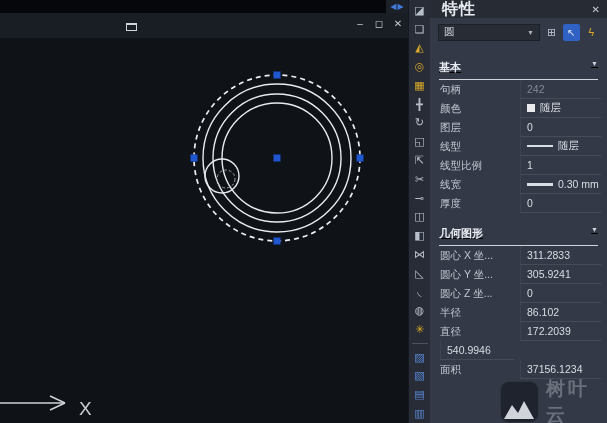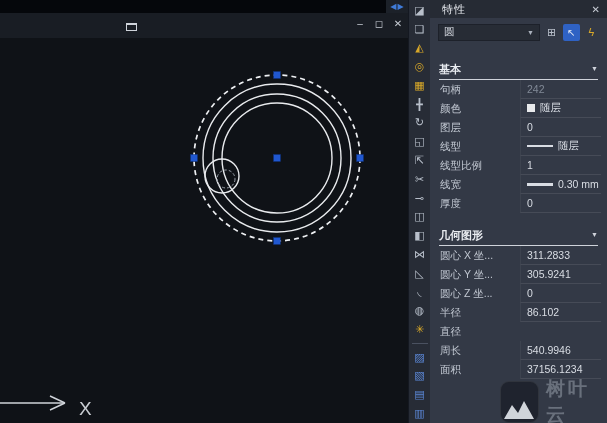--- a/index.html
+++ b/index.html
@@ -30,35 +30,35 @@
   .tb-item { width:22px; height:18.8px; display:flex; align-items:center; justify-content:center;
     font-size:11px; line-height:1; color:#b9c0cb; cursor:pointer; }
   .tb-item.yellow { color:#d8a829; }
   .tb-item.blue { color:#5b87d6; }
   .tb-sep { width:16px; height:1px; background:#4a5160; margin:4px 0; }
 
   
   #panel { position:absolute; left:430px; top:0; width:177px; height:423px; background:#333946; }
   #phead { height:18px; background:#262b34; display:flex; align-items:center;
     justify-content:space-between; padding:0 7px 0 12px; }
-  #phead .ptitle { color:#e6e9ee; font-size:11px; font-weight:normal; letter-spacing:1px; }
+  #phead .ptitle { color:#e6e9ee; font-size:16px; font-weight:bold; letter-spacing:1px; }
   #phead .pclose { color:#c7ccd4; font-size:10px; cursor:pointer; }
 
   #objrow { height:28px; display:flex; align-items:center; padding:0 7px 0 8px; gap:3px; }
   #objwell { flex:1; height:17px; background:#272c35; border:1px solid #1d212a;
     display:flex; align-items:center; justify-content:space-between; padding:0 5px;
     color:#d9dde4; font-size:10.5px; cursor:pointer; }
   #objwell .caret { color:#aab1bc; font-size:7px; }
   .ptool { width:17px; height:17px; display:flex; align-items:center; justify-content:center;
     font-size:11px; color:#b9c0cb; cursor:pointer; }
   .ptool.sel { background:#2f62c4; border-radius:2px; color:#eef2f8; font-size:10px; }
   .ptool.qs { color:#d8a829; }
 
-  .sechead { display:flex; justify-content:space-between; align-items:center;
-    margin:0 9px; height:20px; border-bottom:1px solid #cfd3da; cursor:pointer; }
+  .sechead { display:flex; justify-content:space-between; align-items:flex-start;
+    margin:0 9px; height:20px; border-bottom:1px solid #cfd3da; cursor:pointer;text-decoration:underline; }
   .sechead .st { color:#e8ebf0; font-size:11px; font-weight:bold; }
   .sechead .caret { color:#cfd3da; font-size:7px; padding-bottom:3px; }
   #sec-basic { margin-top:14px; }
   #sec-geo { margin-top:13px; }
 
   .prow { display:grid; grid-template-columns:80px 1fr; height:19px; align-items:stretch;
     padding-left:10px; font-size:10.5px; }
   .prow .lbl { color:#c2c8d2; display:flex; align-items:center; }
   .prow .val { color:#d9dde4; display:flex; align-items:center; gap:5px; padding-left:6px;
     border-bottom:1px solid rgba(255,255,255,.09); border-left:1px solid rgba(255,255,255,.05);
@@ -227,23 +227,23 @@
       <div class="prow">
         <span class="lbl">圆心 Z 坐...</span>
         <span class="val">0</span>
       </div>
       <div class="prow">
         <span class="lbl">半径</span>
         <span class="val">86.102</span>
       </div>
       <div class="prow">
         <span class="lbl">直径</span>
-      </div>
-      <div class="prow">
-        <span class="lbl">周长</span>
+        <span class="val">172.2039</span>
+      </div>
+      <div class="prow">
         <span class="val">540.9946</span>
       </div>
       <div class="prow">
         <span class="lbl">面积</span>
         <span class="val">37156.1234</span>
       </div>
     </div>
   </div>
 
   <div id="watermark">

